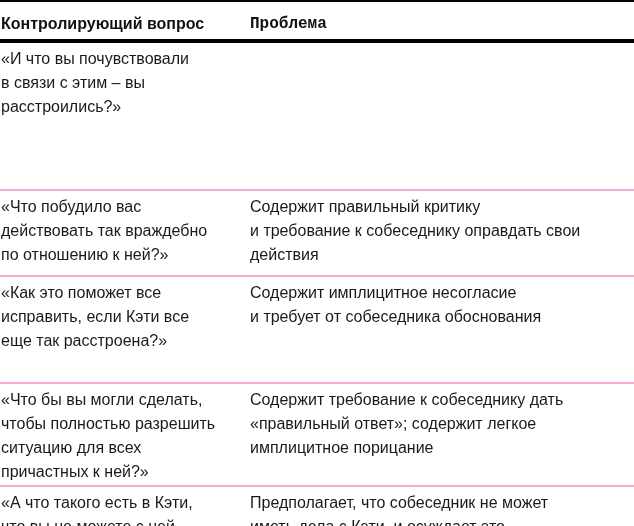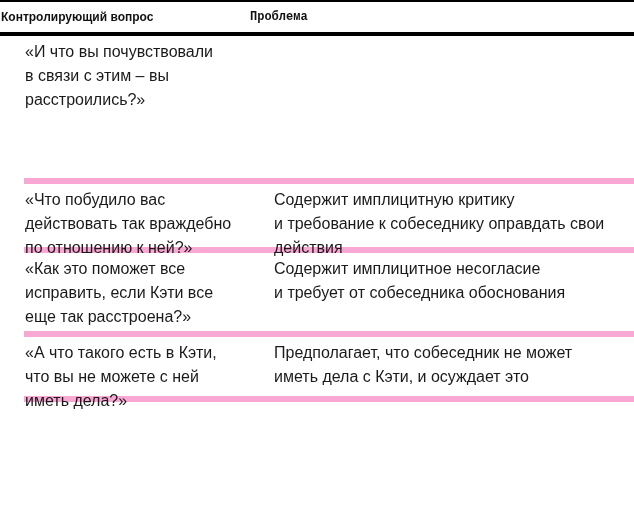--- a/index.html
+++ b/index.html
@@ -8,64 +8,73 @@
       font-family: "Liberation Sans", sans-serif;
       color: #1a1a1a;
     }
     .table {
       position: absolute; left: 0; top: 0; width: 634px;
       border-top: 2px solid #000;
     }
     .head {
       display: flex; height: 30px;
       border-bottom: 4px solid #000;
-      font-weight: bold; font-size: 12px; color: #111;
+      font-weight: bold; font-size: 16px; color: #111;
       align-items: center;
+      margin-top: 7px;
     }
     .head .c1 { width: 250px; padding-left: 1px; box-sizing: border-box; }
     .head .c2 { flex: 1; padding-left: 0; font-family: Liberation Mono, monospace; }
     .row {
       display: flex;
-      border-bottom: 6px solid #f9a8d4;
+      border-bottom: 2px solid #f9a8d4;
       font-size: 16px; line-height: 24px;
       box-sizing: border-box;
       padding-top: 4px;
-      margin-left: 24px;
     }
     .row .c1 { width: 250px; padding-left: 1px; box-sizing: border-box; white-space: pre-line; }
     .row .c2 { flex: 1; white-space: pre-line; }
   </style>
 </head>
 <body>
 
 <div class="table">
   <div class="head">
     <div class="c1">Контролирующий вопрос</div>
     <div class="c2">Проблема</div>
   </div>
 
   <div class="row" style="height:148px">
     <div class="c1">«И что вы почувствовали
 в связи с этим – вы
 расстроились?»</div>
   </div>
-  <div class="row" style="height:69px">
+  <div class="row" style="height:86px">
     <div class="c1">«Что побудило вас
 действовать так враждебно
 по отношению к ней?»</div>
-    <div class="c2">Содержит имплицитную критику
+    <div class="c2">Содержит правильный критику
 и требование к собеседнику оправдать свои
 действия</div>
   </div>
-  <div class="row" style="height:84px">
+  <div class="row" style="height:107px">
     <div class="c1">«Как это поможет все
 исправить, если Кэти все
 еще так расстроена?»</div>
     <div class="c2">Содержит имплицитное несогласие
 и требует от собеседника обоснования</div>
+  </div>
+  <div class="row" style="height:103px">
+    <div class="c1">«Что бы вы могли сделать,
+чтобы полностью разрешить
+ситуацию для всех
+причастных к ней?»</div>
+    <div class="c2">Содержит требование к собеседнику дать
+«правильный ответ»; содержит легкое
+имплицитное порицание</div>
   </div>
   <div class="row" style="height:65px">
     <div class="c1">«А что такого есть в Кэти,
 что вы не можете с ней
 иметь дела?»</div>
     <div class="c2">Предполагает, что собеседник не может
 иметь дела с Кэти, и осуждает это</div>
   </div>
 </div>
 

